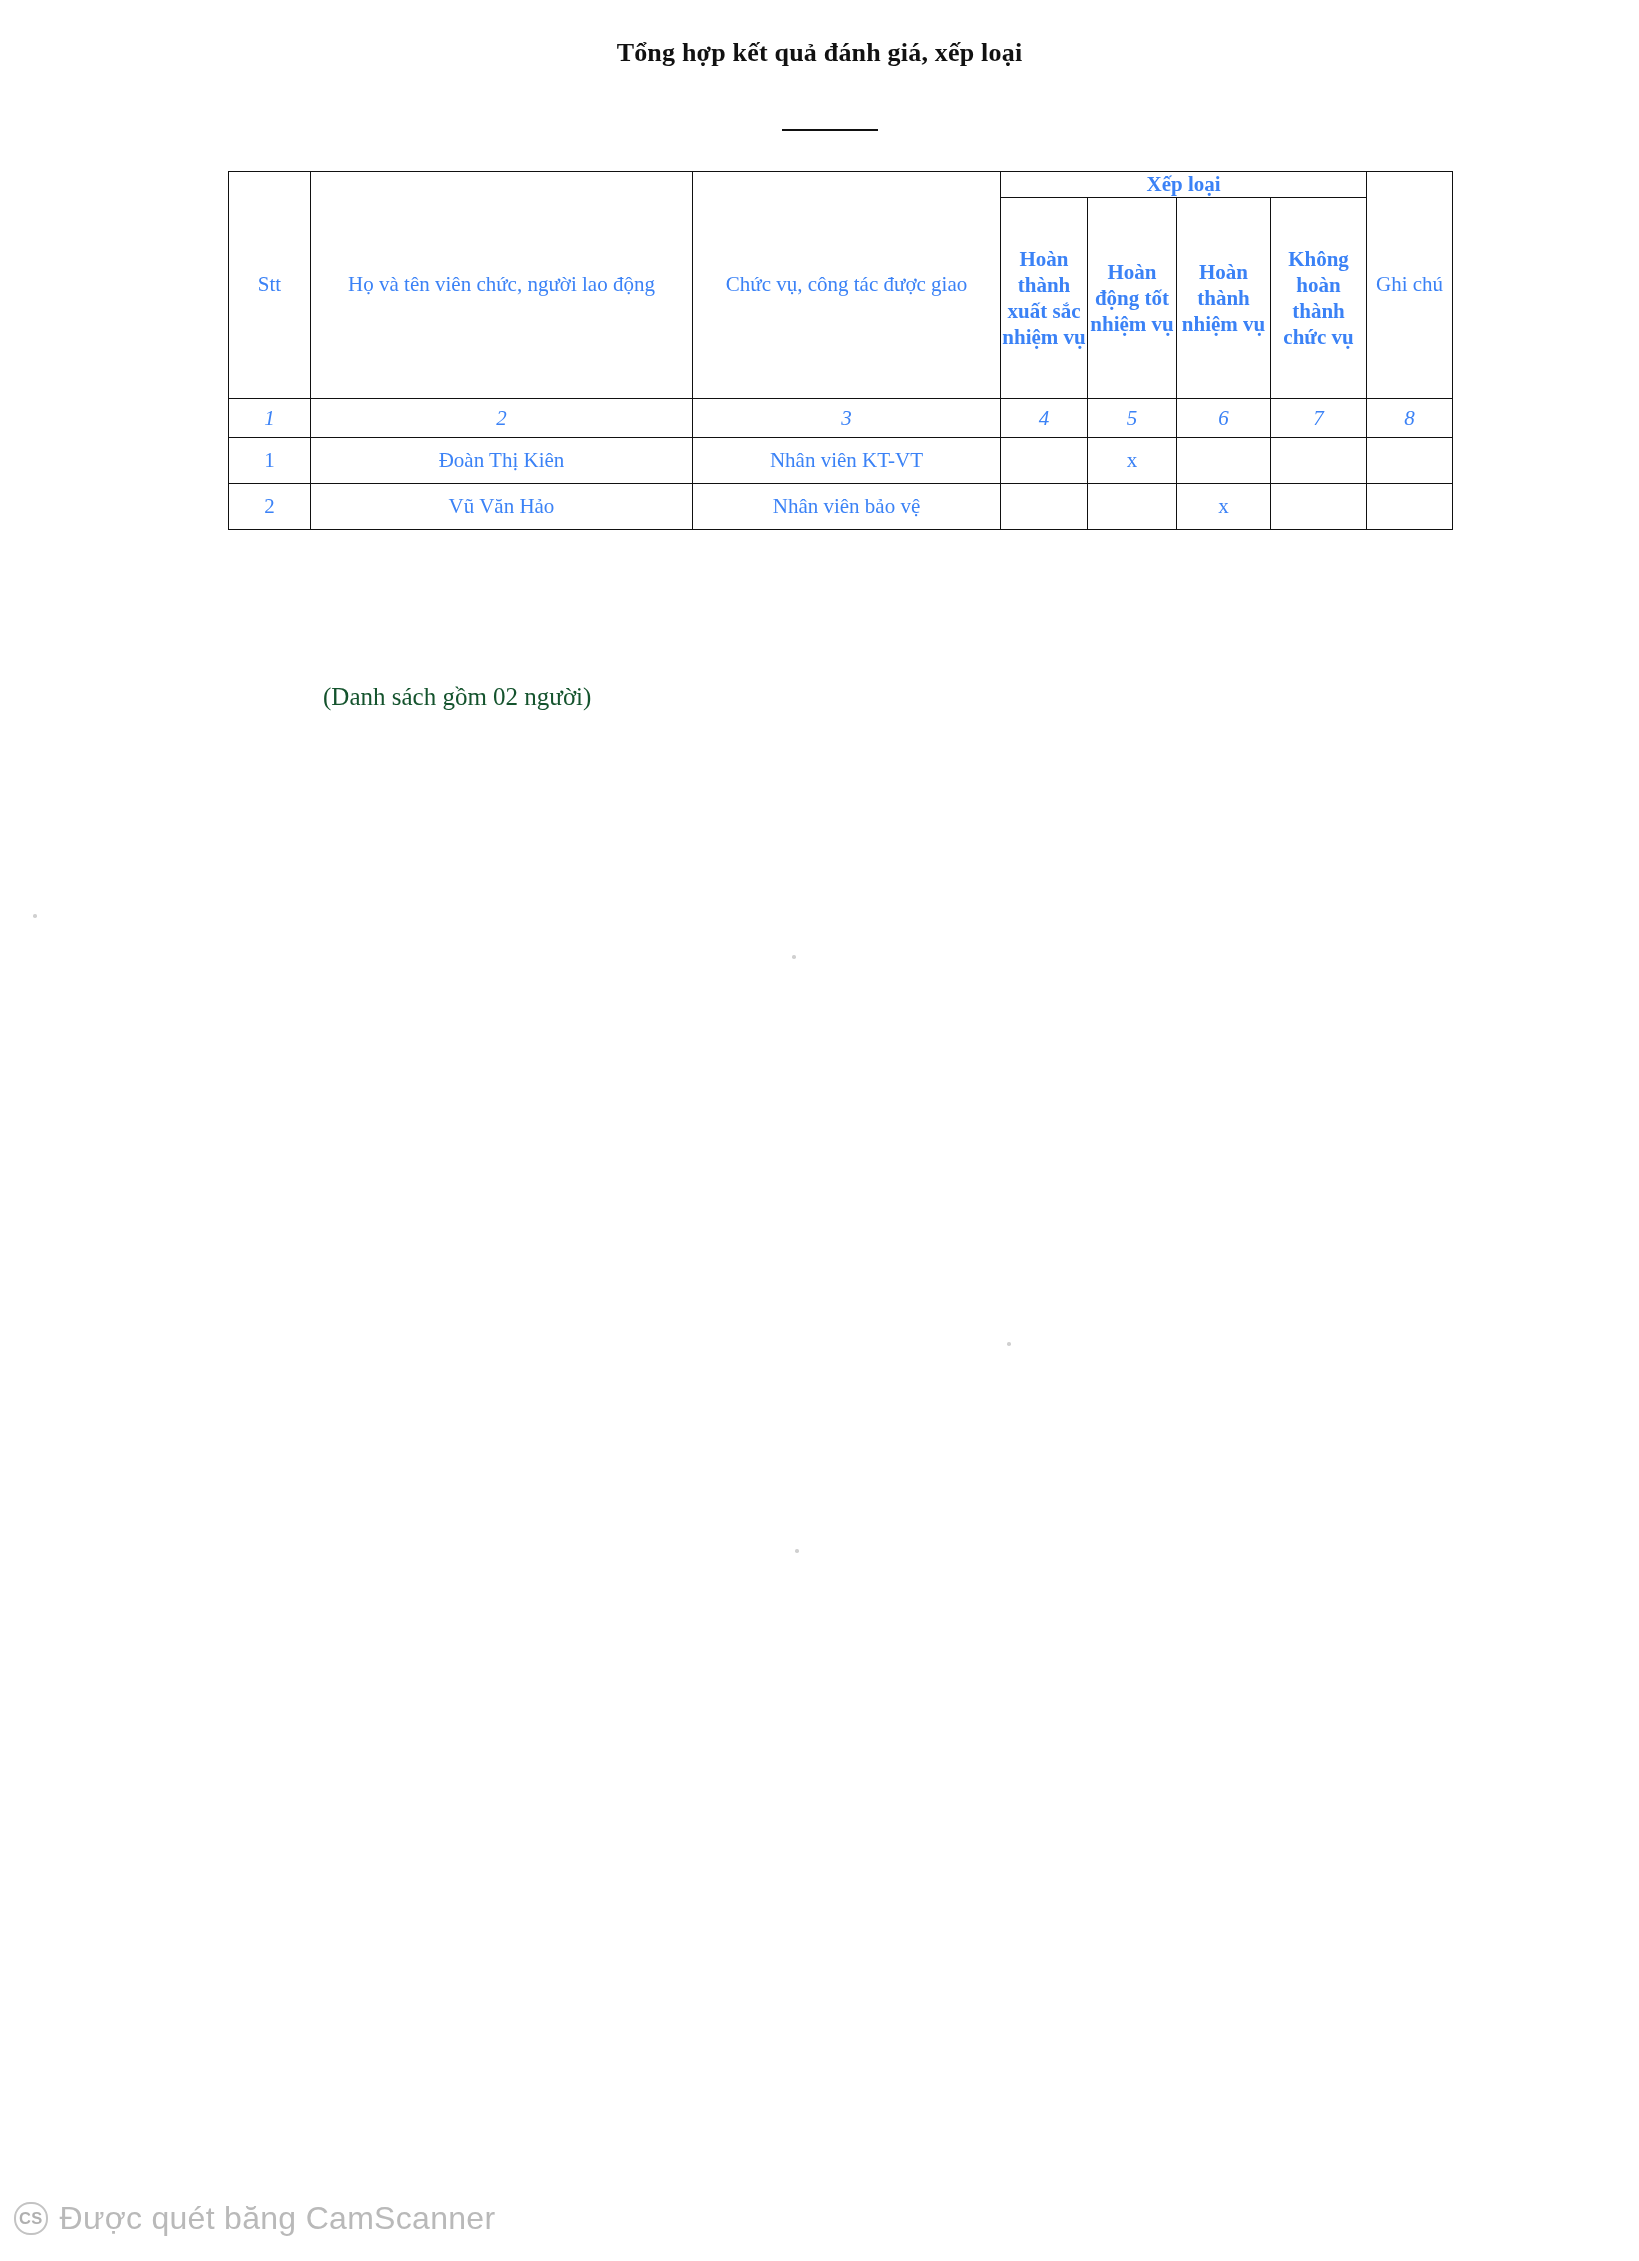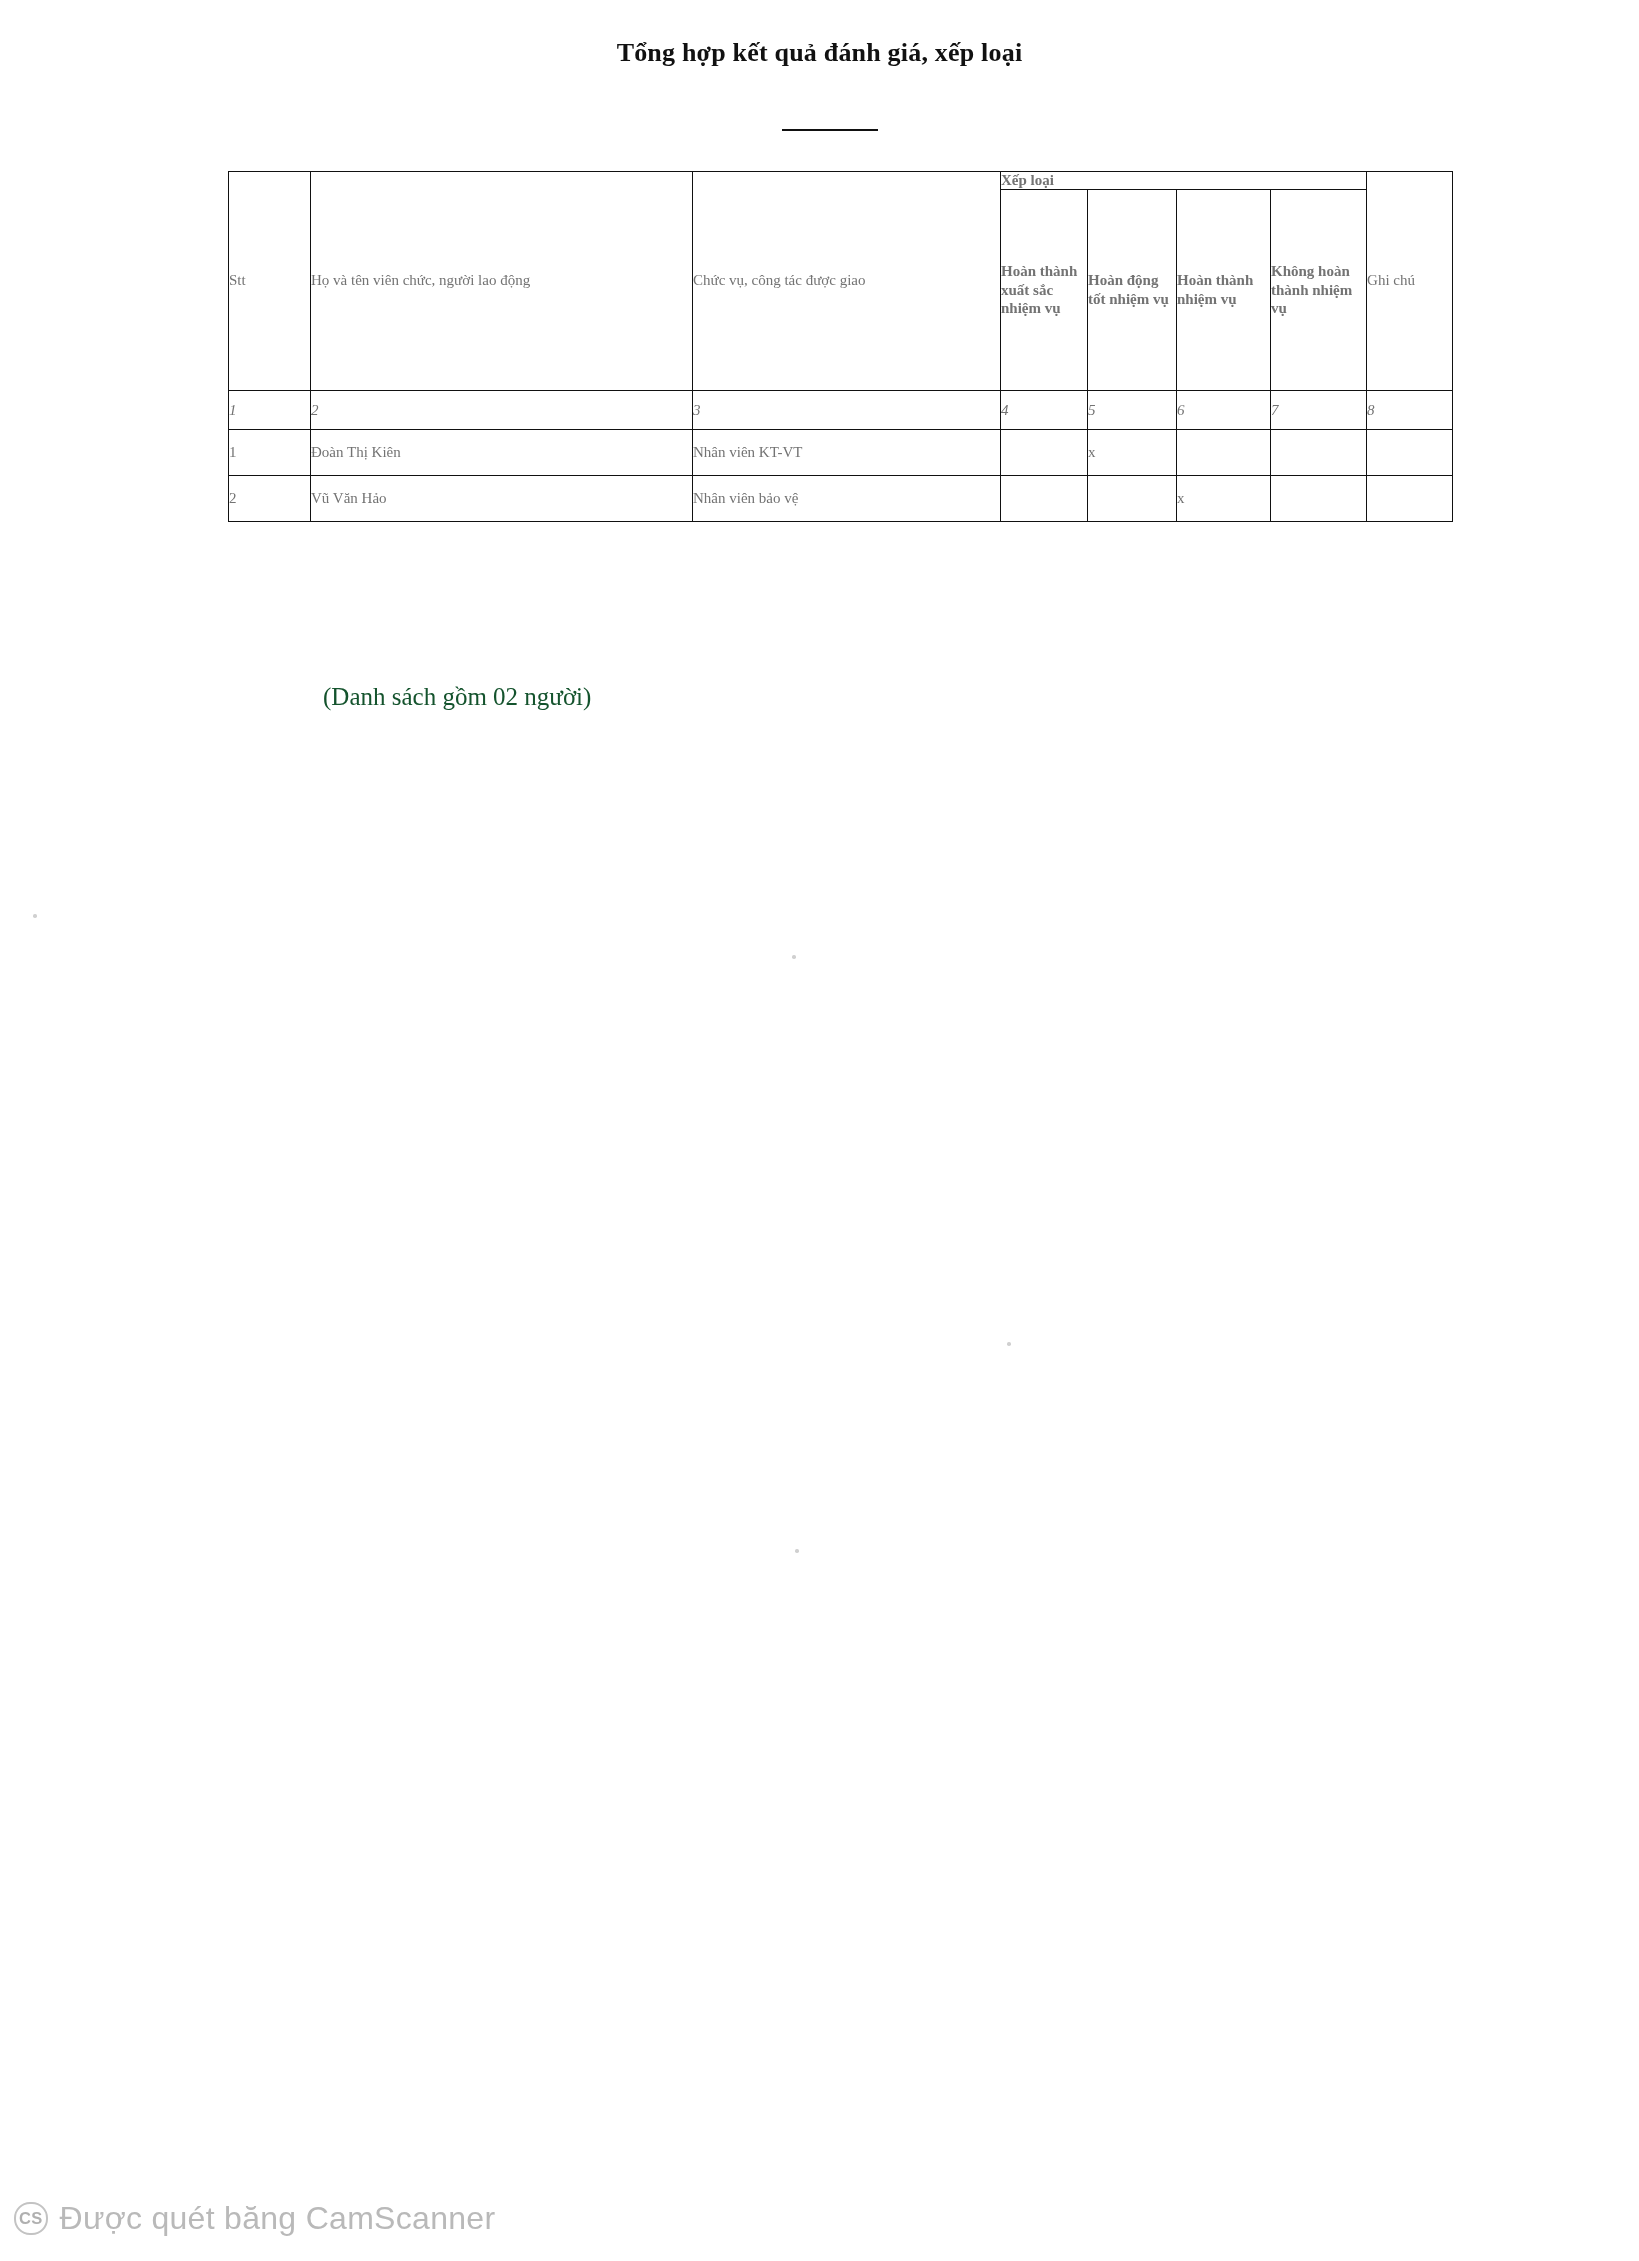--- a/index.html
+++ b/index.html
@@ -56,23 +56,23 @@
   }
   table.main {
     border-collapse: collapse;
     width: 1190px;
     table-layout: fixed;
   }
   table.main td, table.main th {
     border: 1.7px solid #111;
     padding: 0;
     vertical-align: middle;
-    text-align: left;
-    font-size: 15px;
-    color: #737373;
+    text-align: center;
+    font-size: 21px;
+    color: #3b82f6;
   }
 
   
   col.c-stt   { width: 82px; }
   col.c-name  { width: 382px; }
   col.c-role  { width: 308px; }
   col.c-r1    { width: 87px; }
   col.c-r2    { width: 89px; }
   col.c-r3    { width: 94px; }
   col.c-r4    { width: 96px; }
@@ -190,21 +190,21 @@
           <td class="hdr" rowspan="2">Stt</td>
           <td class="hdr" rowspan="2">Họ và tên viên chức, người lao động</td>
           <td class="hdr" rowspan="2">Chức vụ, công tác được giao</td>
           <td class="hdr-group" colspan="4">Xếp loại</td>
           <td class="hdr" rowspan="2">Ghi chú</td>
         </tr>
         <tr class="hdr-tall">
           <td class="hdr-sub">Hoàn thành xuất sắc nhiệm vụ</td>
           <td class="hdr-sub">Hoàn động tốt nhiệm vụ</td>
           <td class="hdr-sub">Hoàn thành nhiệm vụ</td>
-          <td class="hdr-sub">Không hoàn thành nhiệm vụ</td>
+          <td class="hdr-sub">Không hoàn thành chức vụ</td>
         </tr>
       </thead>
       <tbody>
         <tr class="numrow">
           <td>1</td>
           <td>2</td>
           <td>3</td>
           <td>4</td>
           <td>5</td>
           <td>6</td>

